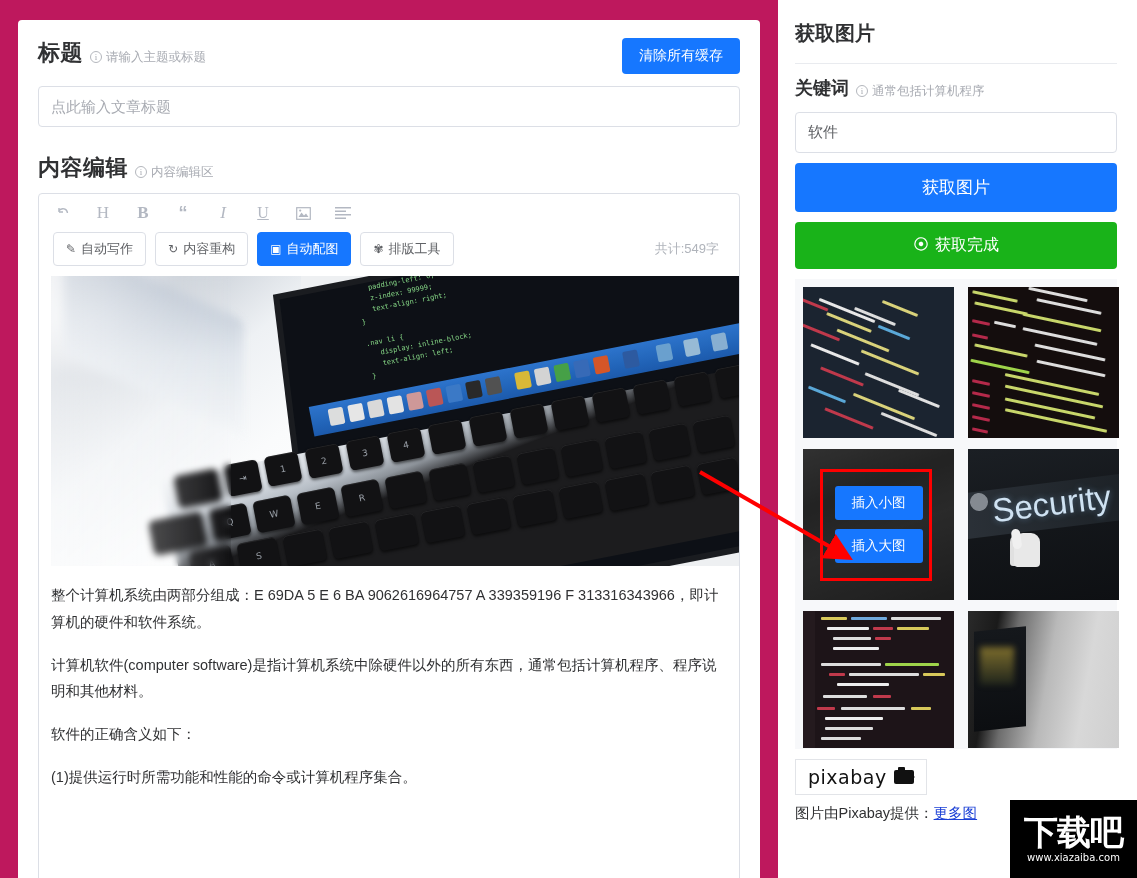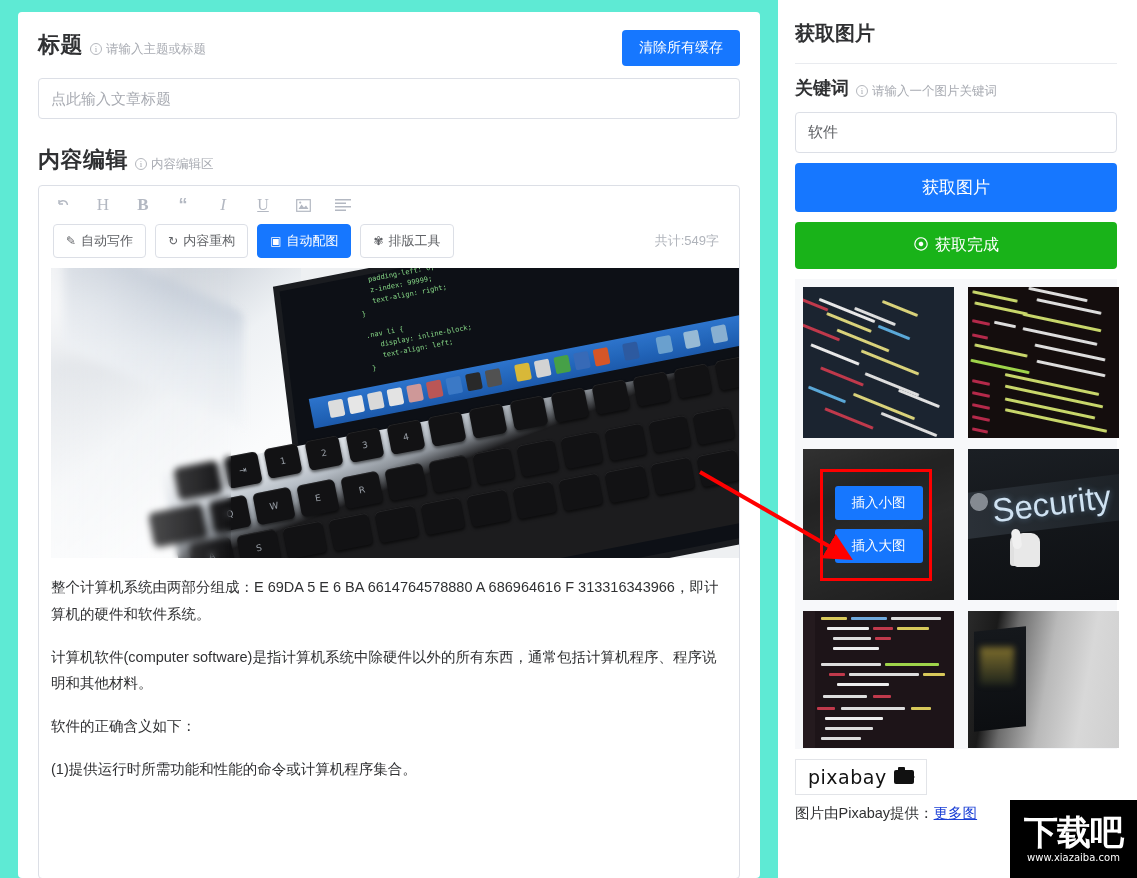--- a/index.html
+++ b/index.html
@@ -7,22 +7,22 @@
     width: 1137px; height: 878px;
     font-family: "Liberation Sans", "DejaVu Sans", sans-serif;
     background: #f0f2f5;
     overflow: hidden;
   }
   .app { position: relative; width: 1137px; height: 878px; display: flex; }
 
   
   .left-col {
     width: 778px; height: 878px;
-    padding: 12px 18px 0 18px;
-    background: #5eead4;
+    padding: 20px 18px 0 18px;
+    background: #be185d;
     overflow: hidden;
   }
   .card {
     background: #fff;
     border-radius: 4px;
     padding: 10px 20px 16px 20px;
     height: 866px;
   }
 
   
@@ -395,38 +395,38 @@
               <div class="key" style="left:418px;top:224px;width:40px;height:32px;transform:rotate(-11deg)"></div>
               <div class="key" style="left:464px;top:216px;width:40px;height:32px;transform:rotate(-11deg)"></div>
               <div class="key" style="left:510px;top:208px;width:40px;height:32px;transform:rotate(-11deg)"></div>
               <div class="key" style="left:556px;top:200px;width:40px;height:32px;transform:rotate(-11deg)"></div>
               <div class="key" style="left:602px;top:192px;width:40px;height:32px;transform:rotate(-11deg)"></div>
               <div class="key" style="left:648px;top:184px;width:40px;height:32px;transform:rotate(-11deg)"></div>
             </div>
             <div class="ph-blur-l"></div>
           </div>
 
-          <p class="para">整个计算机系统由两部分组成：E 69DA 5 E 6 BA 6614764578880 A 686964616 F 313316343966，即计算机的硬件和软件系统。</p>
+          <p class="para">整个计算机系统由两部分组成：E 69DA 5 E 6 BA 9062616964757 A 339359196 F 313316343966，即计算机的硬件和软件系统。</p>
           <p class="para">计算机软件(computer software)是指计算机系统中除硬件以外的所有东西，通常包括计算机程序、程序说明和其他材料。</p>
           <p class="para gap">软件的正确含义如下：</p>
           <p class="para">(1)提供运行时所需功能和性能的命令或计算机程序集合。</p>
         </div>
       </div>
     </div>
   </div>
 
   <div class="right-col">
     <div class="panel-title">获取图片</div>
     <div class="divider"></div>
 
     <div class="kw-row">
       <span class="kw-label">关键词</span>
       <span class="hint">
         <i class="i-circle">i</i>
-        <span>请输入一个图片关键词</span>
+        <span>通常包括计算机程序</span>
       </span>
     </div>
 
     <input class="text-input" type="text" value="软件" style="">
 
     <button class="btn-wide btn-blue">获取图片</button>
 
     <button class="btn-wide btn-green">
       <span class="chk">⦿</span><span>获取完成</span>
     </button>

